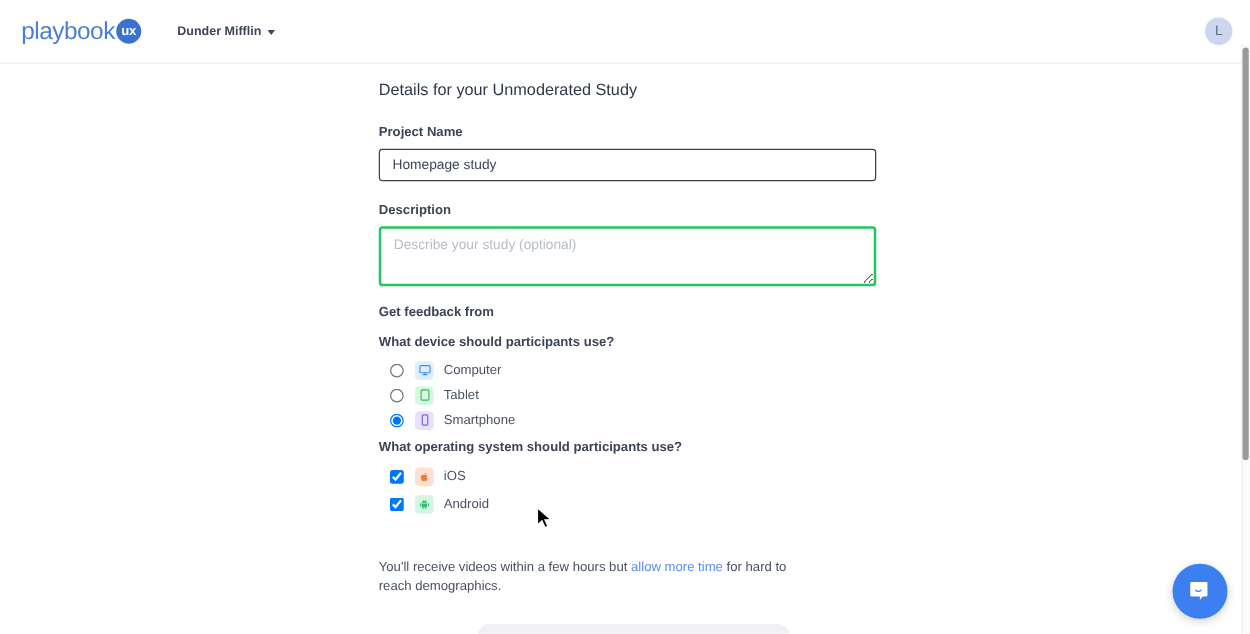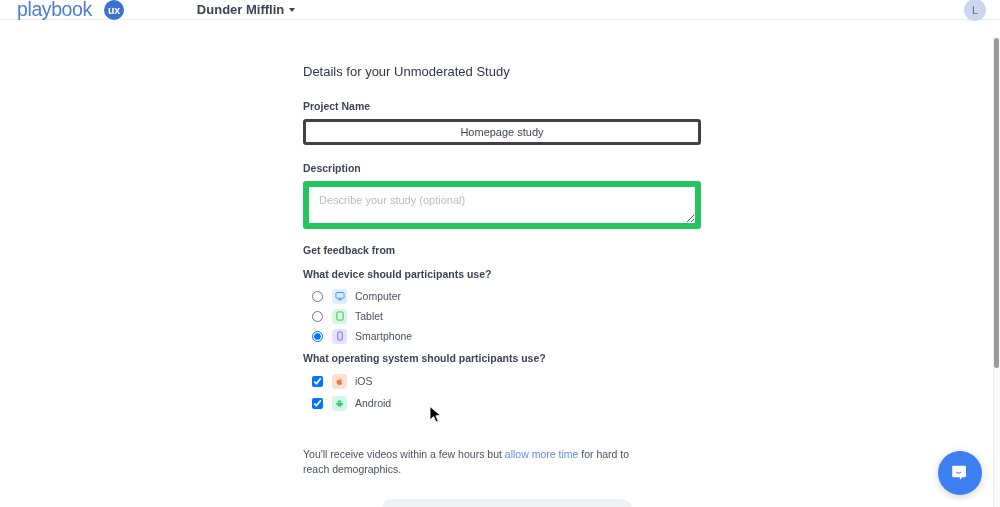--- a/index.html
+++ b/index.html
@@ -8,52 +8,51 @@
     width: 1000px; height: 507px;
     overflow: hidden;
     background: #ffffff;
     font-family: "Liberation Sans", sans-serif;
     -webkit-font-smoothing: antialiased;
   }
 
   
   .header {
     position: absolute; top: 0; left: 0;
-    width: 1000px; height: 20px;
+    width: 1000px; height: 51px;
     background: #ffffff;
     border-bottom: 1px solid #e9ebee;
     display: flex; align-items: center;
     z-index: 20;
-    gap: 44px;
   }
   .logo-wrap {
     display: flex; align-items: center;
     margin-left: 17px;
     cursor: pointer;
   }
   .logo-text {
     font-size: 19.5px;
     letter-spacing: -0.4px;
     color: #4a7fd4;
     font-weight: 400;
   }
   .logo-badge {
     width: 20px; height: 20px;
     border-radius: 50%;
     background: #3c72cf;
     color: #ffffff;
     font-size: 10.5px;
     font-weight: 700;
     display: flex; align-items: center; justify-content: center;
-    margin-left: 12px;
+    margin-left: 1px;
     letter-spacing: -0.2px;
   }
   .org-switcher {
     margin-left: 29px;
-    font-size: 13px;
+    font-size: 10px;
     font-weight: 700;
     color: #3d4458;
     display: flex; align-items: center;
     cursor: pointer;
   }
   .caret-down {
     width: 0; height: 0;
     border-left: 3.5px solid transparent;
     border-right: 3.5px solid transparent;
     border-top: 4px solid #3d4458;
@@ -92,33 +91,32 @@
     margin: 0 0 21px 0;
   }
   .field-label {
     font-size: 10.5px;
     font-weight: 700;
     color: #3d4458;
     margin-bottom: 7px;
   }
   .text-input {
     width: 398px; height: 26px;
-    border: 3px solid #404040;
+    border: 1px solid #404040;
     border-radius: 3px;
     background: #ffffff;
     font-family: "Liberation Sans", sans-serif;
     font-size: 11px;
     color: #3d4458;
     padding: 0 10px;
     outline: none;
-    text-align: center;
   }
   .text-area {
     width: 398px; height: 48px;
-    border: 6px solid #22c55e;
+    border: 2px solid #22c55e;
     border-radius: 3px;
     background: #ffffff;
     font-family: "Liberation Sans", sans-serif;
     font-size: 11px;
     color: #3d4458;
     padding: 7px 10px;
     outline: none;
     resize: vertical;
     display: block;
   }

